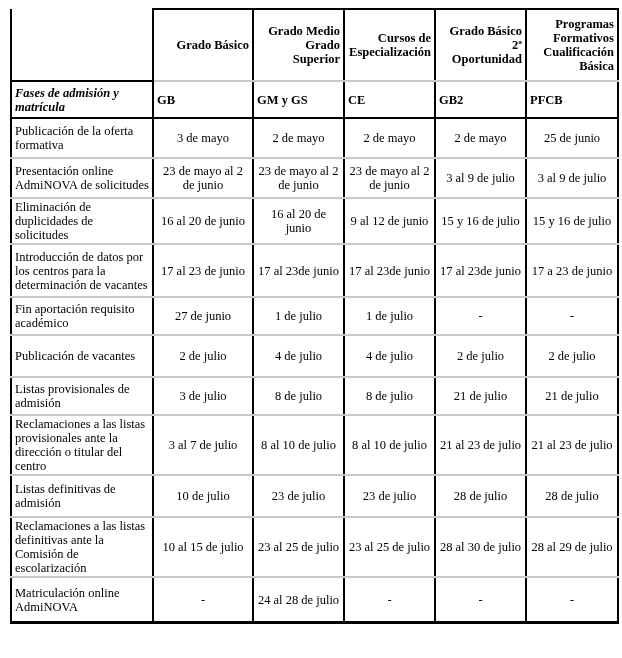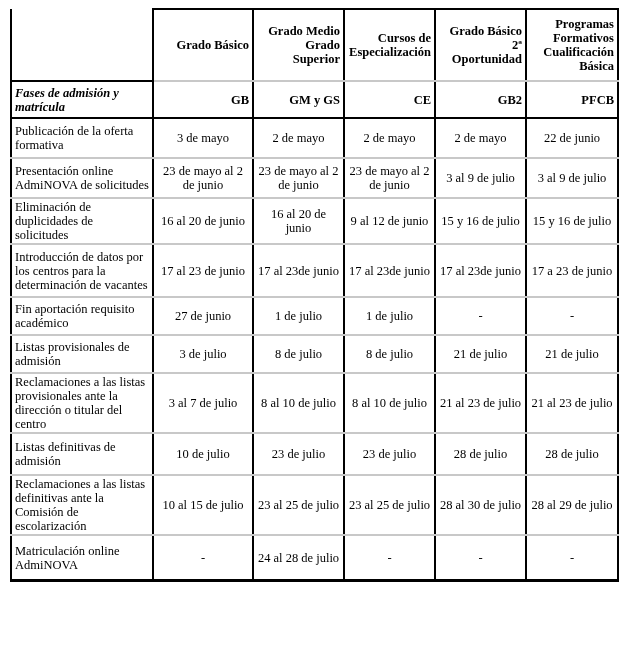--- a/index.html
+++ b/index.html
@@ -49,21 +49,21 @@
     }
     tr.head-row th.empty {
       border-top: none;
       border-left: none;
       border-bottom: 2px solid #000;
     }
     
     tr.abbr-row td {
       height: 33px;
       font-weight: bold;
-      text-align: right;
+      text-align: left;
       border-bottom: 2px solid #000;
     }
     tr.abbr-row td.label-cell {
       font-style: italic;
       text-align: left;
       border-top: 2px solid #000;
     }
     
     tr.data-row td {
       text-align: center;
@@ -118,21 +118,21 @@
     <td>GB2</td>
     <td>PFCB</td>
   </tr>
 
   <tr class="data-row h36">
     <td class="label-cell">Publicación de la oferta formativa</td>
     <td>3 de mayo</td>
     <td>2 de mayo</td>
     <td>2 de mayo</td>
     <td>2 de mayo</td>
-    <td>22 de junio</td>
+    <td>25 de junio</td>
   </tr>
   <tr class="data-row h36">
     <td class="label-cell">Presentación online AdmiNOVA de solicitudes</td>
     <td>23 de mayo al 2 de junio</td>
     <td>23 de mayo al 2 de junio</td>
     <td>23 de mayo al 2 de junio</td>
     <td>3 al 9 de julio</td>
     <td>3 al 9 de julio</td>
   </tr>
   <tr class="data-row h36">
@@ -152,20 +152,28 @@
     <td>17 a 23 de junio</td>
   </tr>
   <tr class="data-row h34">
     <td class="label-cell">Fin aportación requisito académico</td>
     <td>27 de junio</td>
     <td>1 de julio</td>
     <td>1 de julio</td>
     <td>-</td>
     <td>-</td>
   </tr>
+  <tr class="data-row h38">
+    <td class="label-cell">Publicación de vacantes</td>
+    <td>2 de julio</td>
+    <td>4 de julio</td>
+    <td>4 de julio</td>
+    <td>2 de julio</td>
+    <td>2 de julio</td>
+  </tr>
   <tr class="data-row h34">
     <td class="label-cell">Listas provisionales de admisión</td>
     <td>3 de julio</td>
     <td>8 de julio</td>
     <td>8 de julio</td>
     <td>21 de julio</td>
     <td>21 de julio</td>
   </tr>
   <tr class="data-row h56">
     <td class="label-cell">Reclamaciones a las listas provisionales ante la dirección o titular del centro</td>

